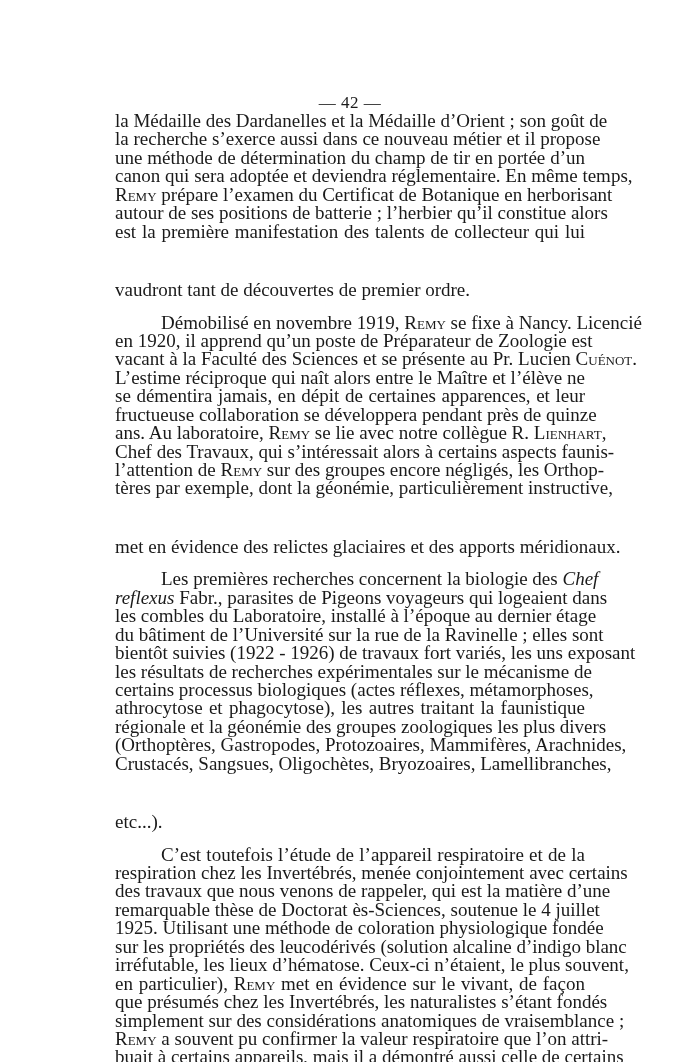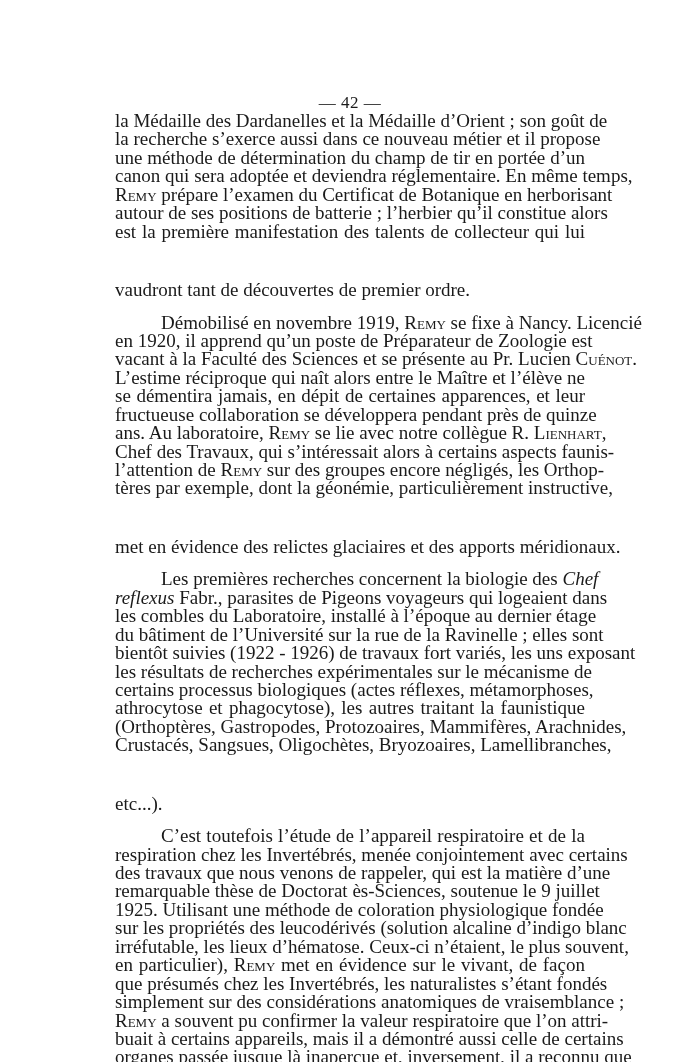--- a/index.html
+++ b/index.html
@@ -59,30 +59,31 @@
 
   <div class="para">
     <span class="line indent">Les premières recherches concernent la biologie des <i>Chef</i></span>
     <span class="line"><i>reflexus</i> Fabr., parasites de Pigeons voyageurs qui logeaient dans</span>
     <span class="line">les combles du Laboratoire, installé à l’époque au dernier étage</span>
     <span class="line">du bâtiment de l’Université sur la rue de la Ravinelle ; elles sont</span>
     <span class="line">bientôt suivies (1922 - 1926) de travaux fort variés, les uns exposant</span>
     <span class="line">les résultats de recherches expérimentales sur le mécanisme de</span>
     <span class="line">certains processus biologiques (actes réflexes, métamorphoses,</span>
     <span class="line">athrocytose et phagocytose), les autres traitant la faunistique</span>
+    <span class="line">régionale et la géonémie des groupes zoologiques les plus divers</span>
     <span class="line">(Orthoptères, Gastropodes, Protozoaires, Mammifères, Arachnides,</span>
     <span class="line">Crustacés, Sangsues, Oligochètes, Bryozoaires, Lamellibranches,</span>
     <span class="line last">etc...).</span>
   </div>
 
   <div class="para">
     <span class="line indent">C’est toutefois l’étude de l’appareil respiratoire et de la</span>
     <span class="line">respiration chez les Invertébrés, menée conjointement avec certains</span>
     <span class="line">des travaux que nous venons de rappeler, qui est la matière d’une</span>
-    <span class="line">remarquable thèse de Doctorat ès-Sciences, soutenue le 9 juillet</span>
+    <span class="line">remarquable thèse de Doctorat ès-Sciences, soutenue le 4 juillet</span>
     <span class="line">1925. Utilisant une méthode de coloration physiologique fondée</span>
     <span class="line">sur les propriétés des leucodérivés (solution alcaline d’indigo blanc</span>
     <span class="line">irréfutable, les lieux d’hématose. Ceux-ci n’étaient, le plus souvent,</span>
     <span class="line">en particulier), <span class="sc">Remy</span> met en évidence sur le vivant, de façon</span>
     <span class="line">que présumés chez les Invertébrés, les naturalistes s’étant fondés</span>
     <span class="line">simplement sur des considérations anatomiques de vraisemblance ;</span>
     <span class="line"><span class="sc">Remy</span> a souvent pu confirmer la valeur respiratoire que l’on attri-</span>
     <span class="line">buait à certains appareils, mais il a démontré aussi celle de certains</span>
     <span class="line">organes passée jusque là inaperçue et, inversement, il a reconnu que</span>
   </div>

